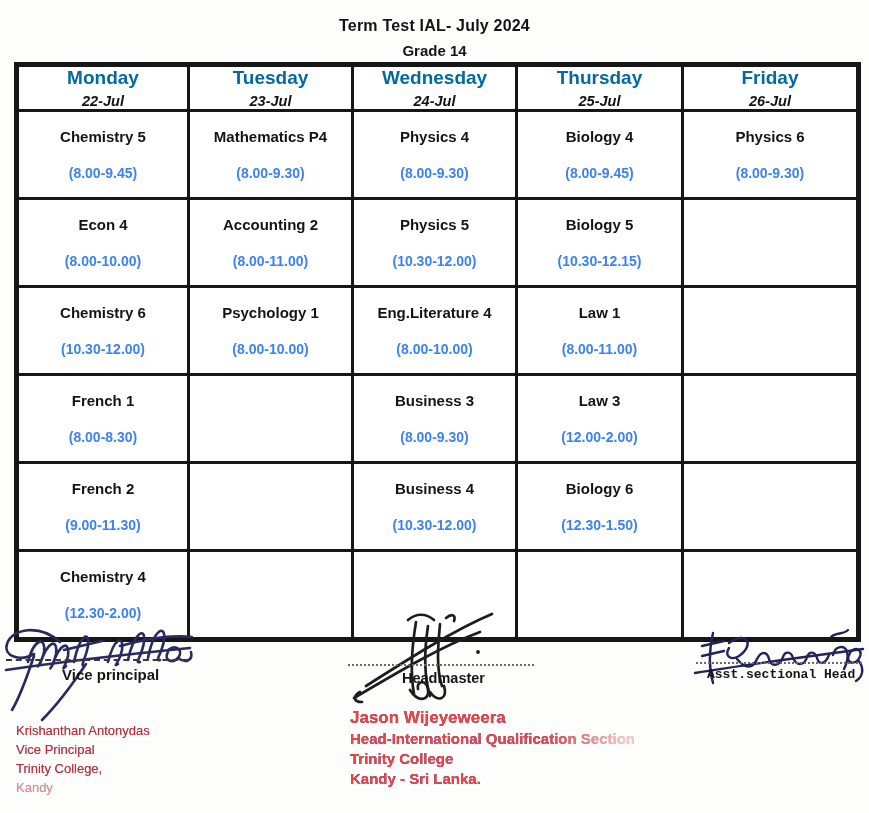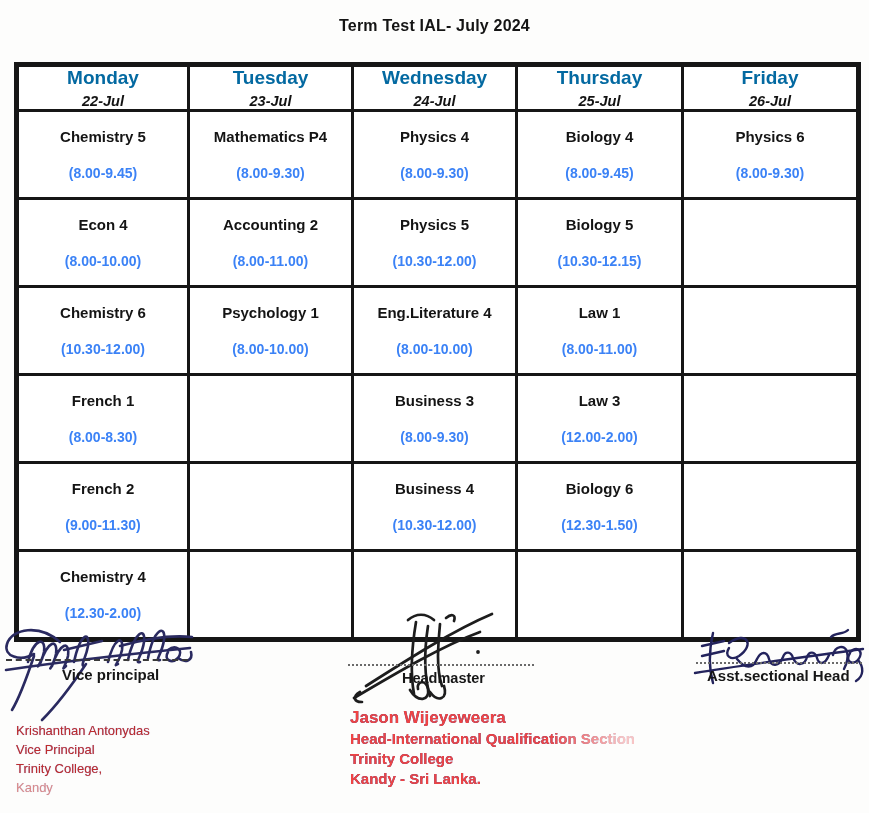--- a/index.html
+++ b/index.html
@@ -37,20 +37,21 @@
   .stamp-iqs .fade-right{
     -webkit-mask-image:linear-gradient(to right,#000 70%,rgba(0,0,0,.3) 96%);
     mask-image:linear-gradient(to right,#000 70%,rgba(0,0,0,.3) 96%);}
 </style>
 </head>
 <body>
 
 <div class="page">
 
   <div class="doc-title">Term Test IAL- July 2024</div>
+  <div class="doc-subtitle">Grade 14</div>
 
   <table class="tt">
     <colgroup>
       <col style="width:172px">
         <col style="width:164px">
         <col style="width:164px">
       <col style="width:166px">
         <col style="width:176px">
     </colgroup>
     <tbody>
@@ -227,21 +228,21 @@
       <path d="M36,18 C54,5 62,20 46,31 C38,36 31,31 36,23"></path>
       <path d="M44,34 C52,44 60,44 64,34 C68,26 74,26 76,34 C78,42 86,42 90,32 C92,26 98,26 100,33 C104,42 112,40 114,32 C116,26 122,26 124,33 C126,40 132,40 136,30"></path>
       <path d="M140,30 C142,21 152,19 154,27 C156,34 153,40 151,44"></path>
       <path d="M138,12 C143,7 150,10 155,5"></path>
       <path d="M157,27 C165,20 171,27 165,35 C159,41 152,36 157,28"></path>
       <path d="M165,35 C171,42 171,51 163,56"></path>
       <path d="M2,48 C56,39 120,31 170,24"></path>
     </g>
   </svg>
   <div class="sig-line-dotted" style="left:696px;top:662px;width:166px;"></div>
-  <div class="sig-label" style="left:707px;top:667px;font-size:15px;">Asst.sectional Head</div>
+  <div class="sig-label" style="left:707px;top:667px;font-size:13px;font-family:Liberation Mono, monospace;">Asst.sectional Head</div>
 
   <div class="stamp stamp-vp">
     <div class="l1">Krishanthan Antonydas</div>
     <div class="l2">Vice Principal</div>
     <div class="l3">Trinity College,</div>
     <div class="l4">Kandy</div>
   </div>
 
   <div class="stamp stamp-iqs">
     <div class="l1">Jason Wijeyeweera</div>

